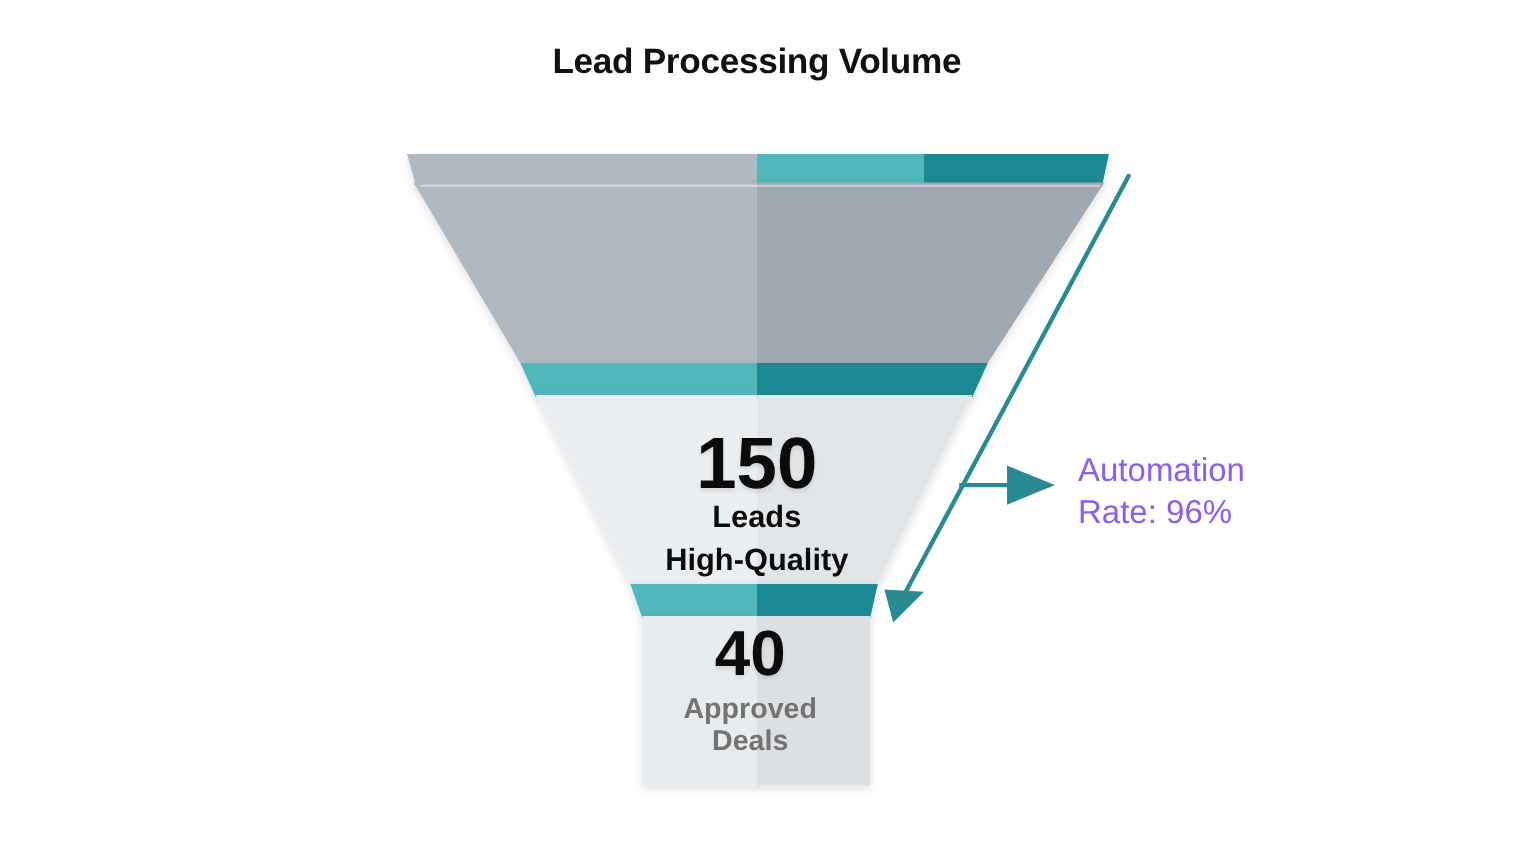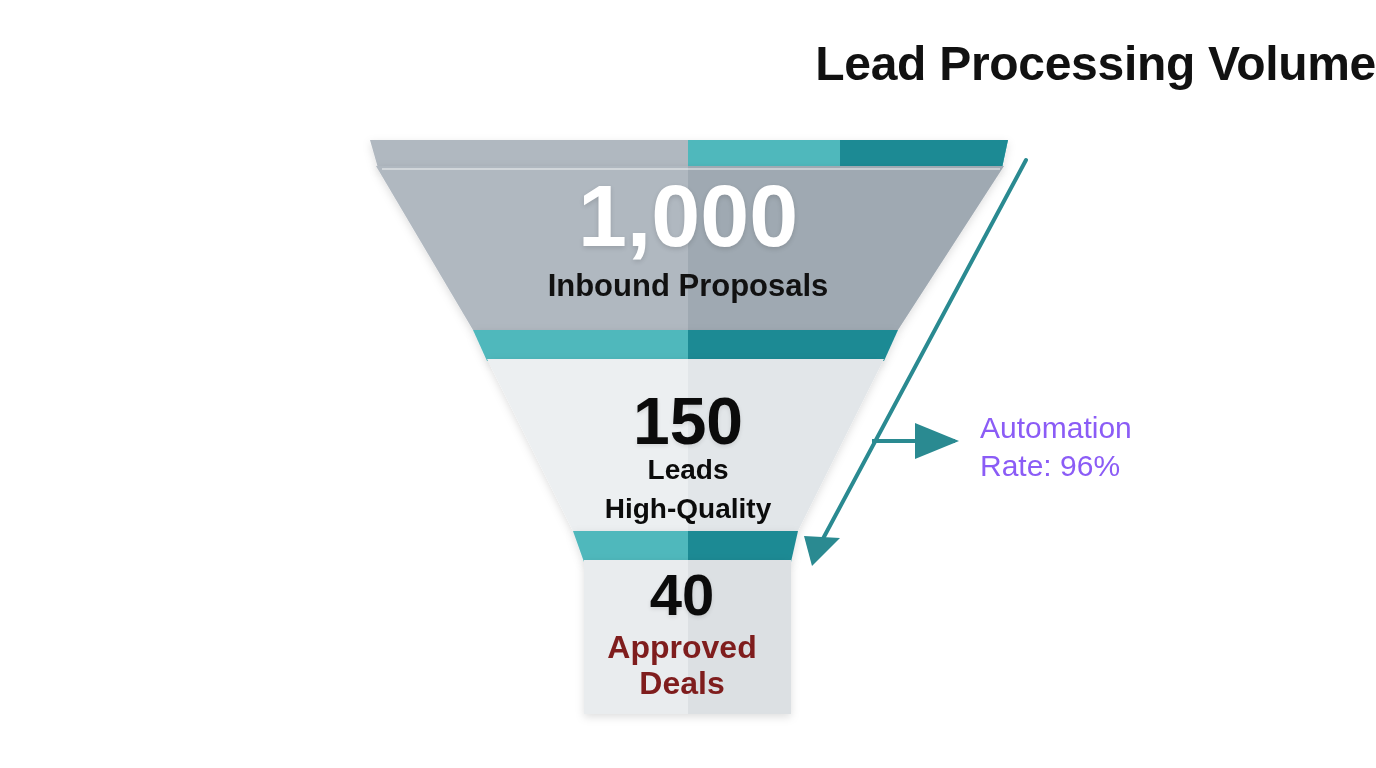--- a/index.html
+++ b/index.html
@@ -22,22 +22,22 @@
     width: 1376px;
     height: 768px;
   }
 
   
   .chart-title {
     position: absolute;
     left: 0;
     top: 38px;
     width: 1376px;
-    text-align: right;
-    font-size: 48px;
+    text-align: center;
+    font-size: 32px;
     font-weight: bold;
     color: #111111;
     letter-spacing: -0.3px;
     line-height: 1.1;
   }
 
   
   #funnel-svg {
     position: absolute;
     left: 0;
@@ -86,22 +86,22 @@
     margin-top: 8px;
   }
 
   #stage-3-labels { left: 552px; top: 566px; width: 260px; }
   #stage-3-labels .stage-value {
     font-size: 58px;
     color: #0b0b0b;
     text-shadow: 0 2px 4px rgba(0,0,0,0.10);
   }
   #stage-3-labels .stage-name {
-    font-size: 32px;
-    color: #7f1d1d;
+    font-size: 26px;
+    color: #737373;
     margin-top: 6px;
   }
 
   
   #annotation-text {
     position: absolute;
     left: 980px;
     top: 409px;
     width: 330px;
     text-align: left;
@@ -199,24 +199,20 @@
       <line x1="1026" y1="160" x2="818" y2="548" stroke="#2A8A91" stroke-width="4" stroke-linecap="round"></line>
       <path d="M812,566 L840,538 L804,536 Z" fill="#2A8A91"></path>
     </g>
 
     <g>
       <line x1="872" y1="441" x2="955" y2="441" stroke="#2A8A91" stroke-width="4" marker-end="url(#arrowhead-right)"></line>
     </g>
 
   </svg>
 
-  <div class="stage-label-group" id="stage-1-labels">
-    <div class="stage-value">1,000</div>
-    <div class="stage-name">Inbound Proposals</div>
-  </div>
 
   <div class="stage-label-group" id="stage-2-labels">
     <div class="stage-value">150</div>
     <div class="stage-name" style="margin-top:0">Leads</div>
     <div class="stage-name">High-Quality</div>
   </div>
 
   <div class="stage-label-group" id="stage-3-labels">
     <div class="stage-value">40</div>
     <div class="stage-name">Approved</div>

